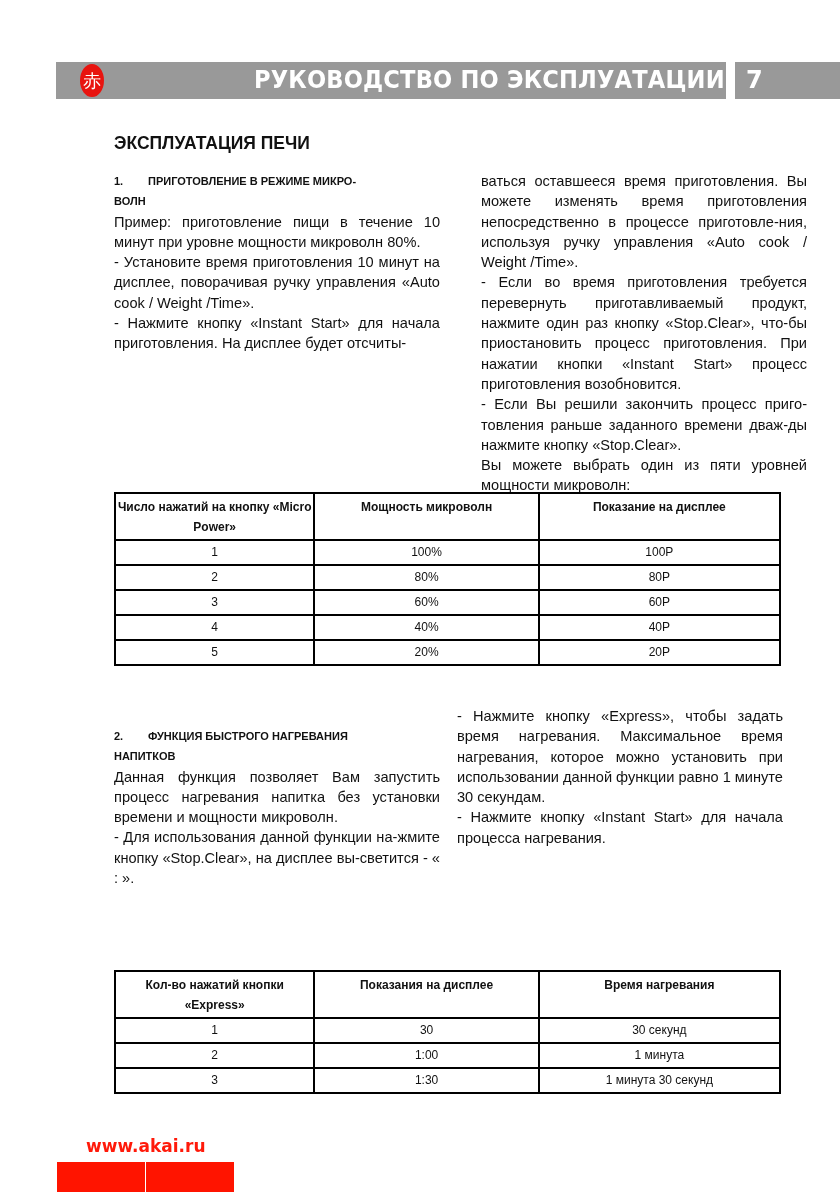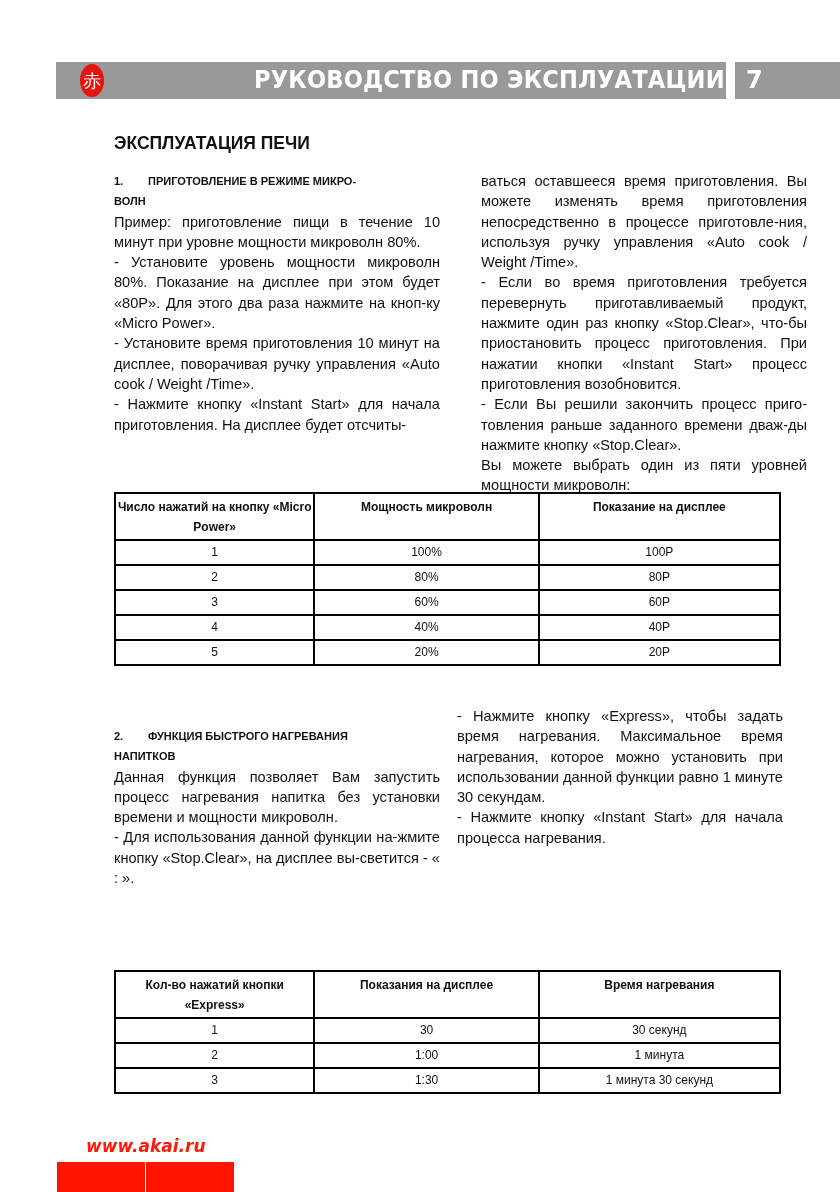--- a/index.html
+++ b/index.html
@@ -24,42 +24,41 @@
   .gap { height:20px; }
 
   table.t { position:absolute; left:114px; border-collapse:collapse; font-size:12px; }
   table.t td, table.t th { border:2.5px solid #000; text-align:center; padding:0; }
   table.t th { font-weight:bold; line-height:20px; vertical-align:top; padding-top:3px; }
   table.t td { height:23px; line-height:23px; }
   .t1 { top:492px; width:667px; }
   .t2 { top:970px; width:667px; }
 
   .foot-url { position:absolute; left:86px; top:1136px; color:#ff1a0a; font-family:"DejaVu Sans", sans-serif;
-              font-weight:bold; font-size:17px;font-style:italic; }
+              font-weight:bold; font-size:17px; }
   .foot-bar1 { position:absolute; left:57px; top:1162px; width:88px; height:30px; background:#ff1400; }
   .foot-bar2 { position:absolute; left:146px; top:1162px; width:88px; height:30px; background:#ff1400; }
 </style>
 </head>
 <body>
 
 <div class="hdr-bar"></div>
 <div class="hdr-logo">赤</div>
 <div class="hdr-title">РУКОВОДСТВО ПО ЭКСПЛУАТАЦИИ</div>
 <div class="pg-box"></div>
 <div class="pg-num">7</div>
 
 <div class="h1">ЭКСПЛУАТАЦИЯ ПЕЧИ</div>
 
 <div class="col" style="left:114px; top:171px;">
   <div class="sec">
     <span class="num">1.</span><span>ПРИГОТОВЛЕНИЕ В РЕЖИМЕ МИКРО-</span><br>
     <span>ВОЛН</span>
   </div>
   <p>Пример: приготовление пищи в течение 10 минут при уровне мощности микроволн 80%.</p>
-  <p>- Установите уровень мощности микроволн 80%. Показание на дисплее при этом будет «80P». Для этого два раза нажмите на кноп-ку «Micro Power».</p>
   <p>- Установите время приготовления 10 минут на дисплее, поворачивая ручку управления «Auto cook / Weight /Time».</p>
   <p>- Нажмите кнопку «Instant Start» для начала приготовления. На дисплее будет отсчиты-</p>
 </div>
 
 <div class="col" style="left:457px; top:171px;margin-left:24px;">
   <p>ваться оставшееся время приготовления. Вы можете изменять время приготовления непосредственно в процессе приготовле-ния, используя ручку управления «Auto cook / Weight /Time».</p>
   <p>- Если во время приготовления требуется перевернуть приготавливаемый продукт, нажмите один раз кнопку «Stop.Clear», что-бы приостановить процесс приготовления. При нажатии кнопки «Instant Start» процесс приготовления возобновится.</p>
   <p>- Если Вы решили закончить процесс приго-товления раньше заданного времени дваж-ды нажмите кнопку «Stop.Clear».</p>
   <p>Вы можете выбрать один из пяти уровней мощности микроволн:</p>
 </div>

